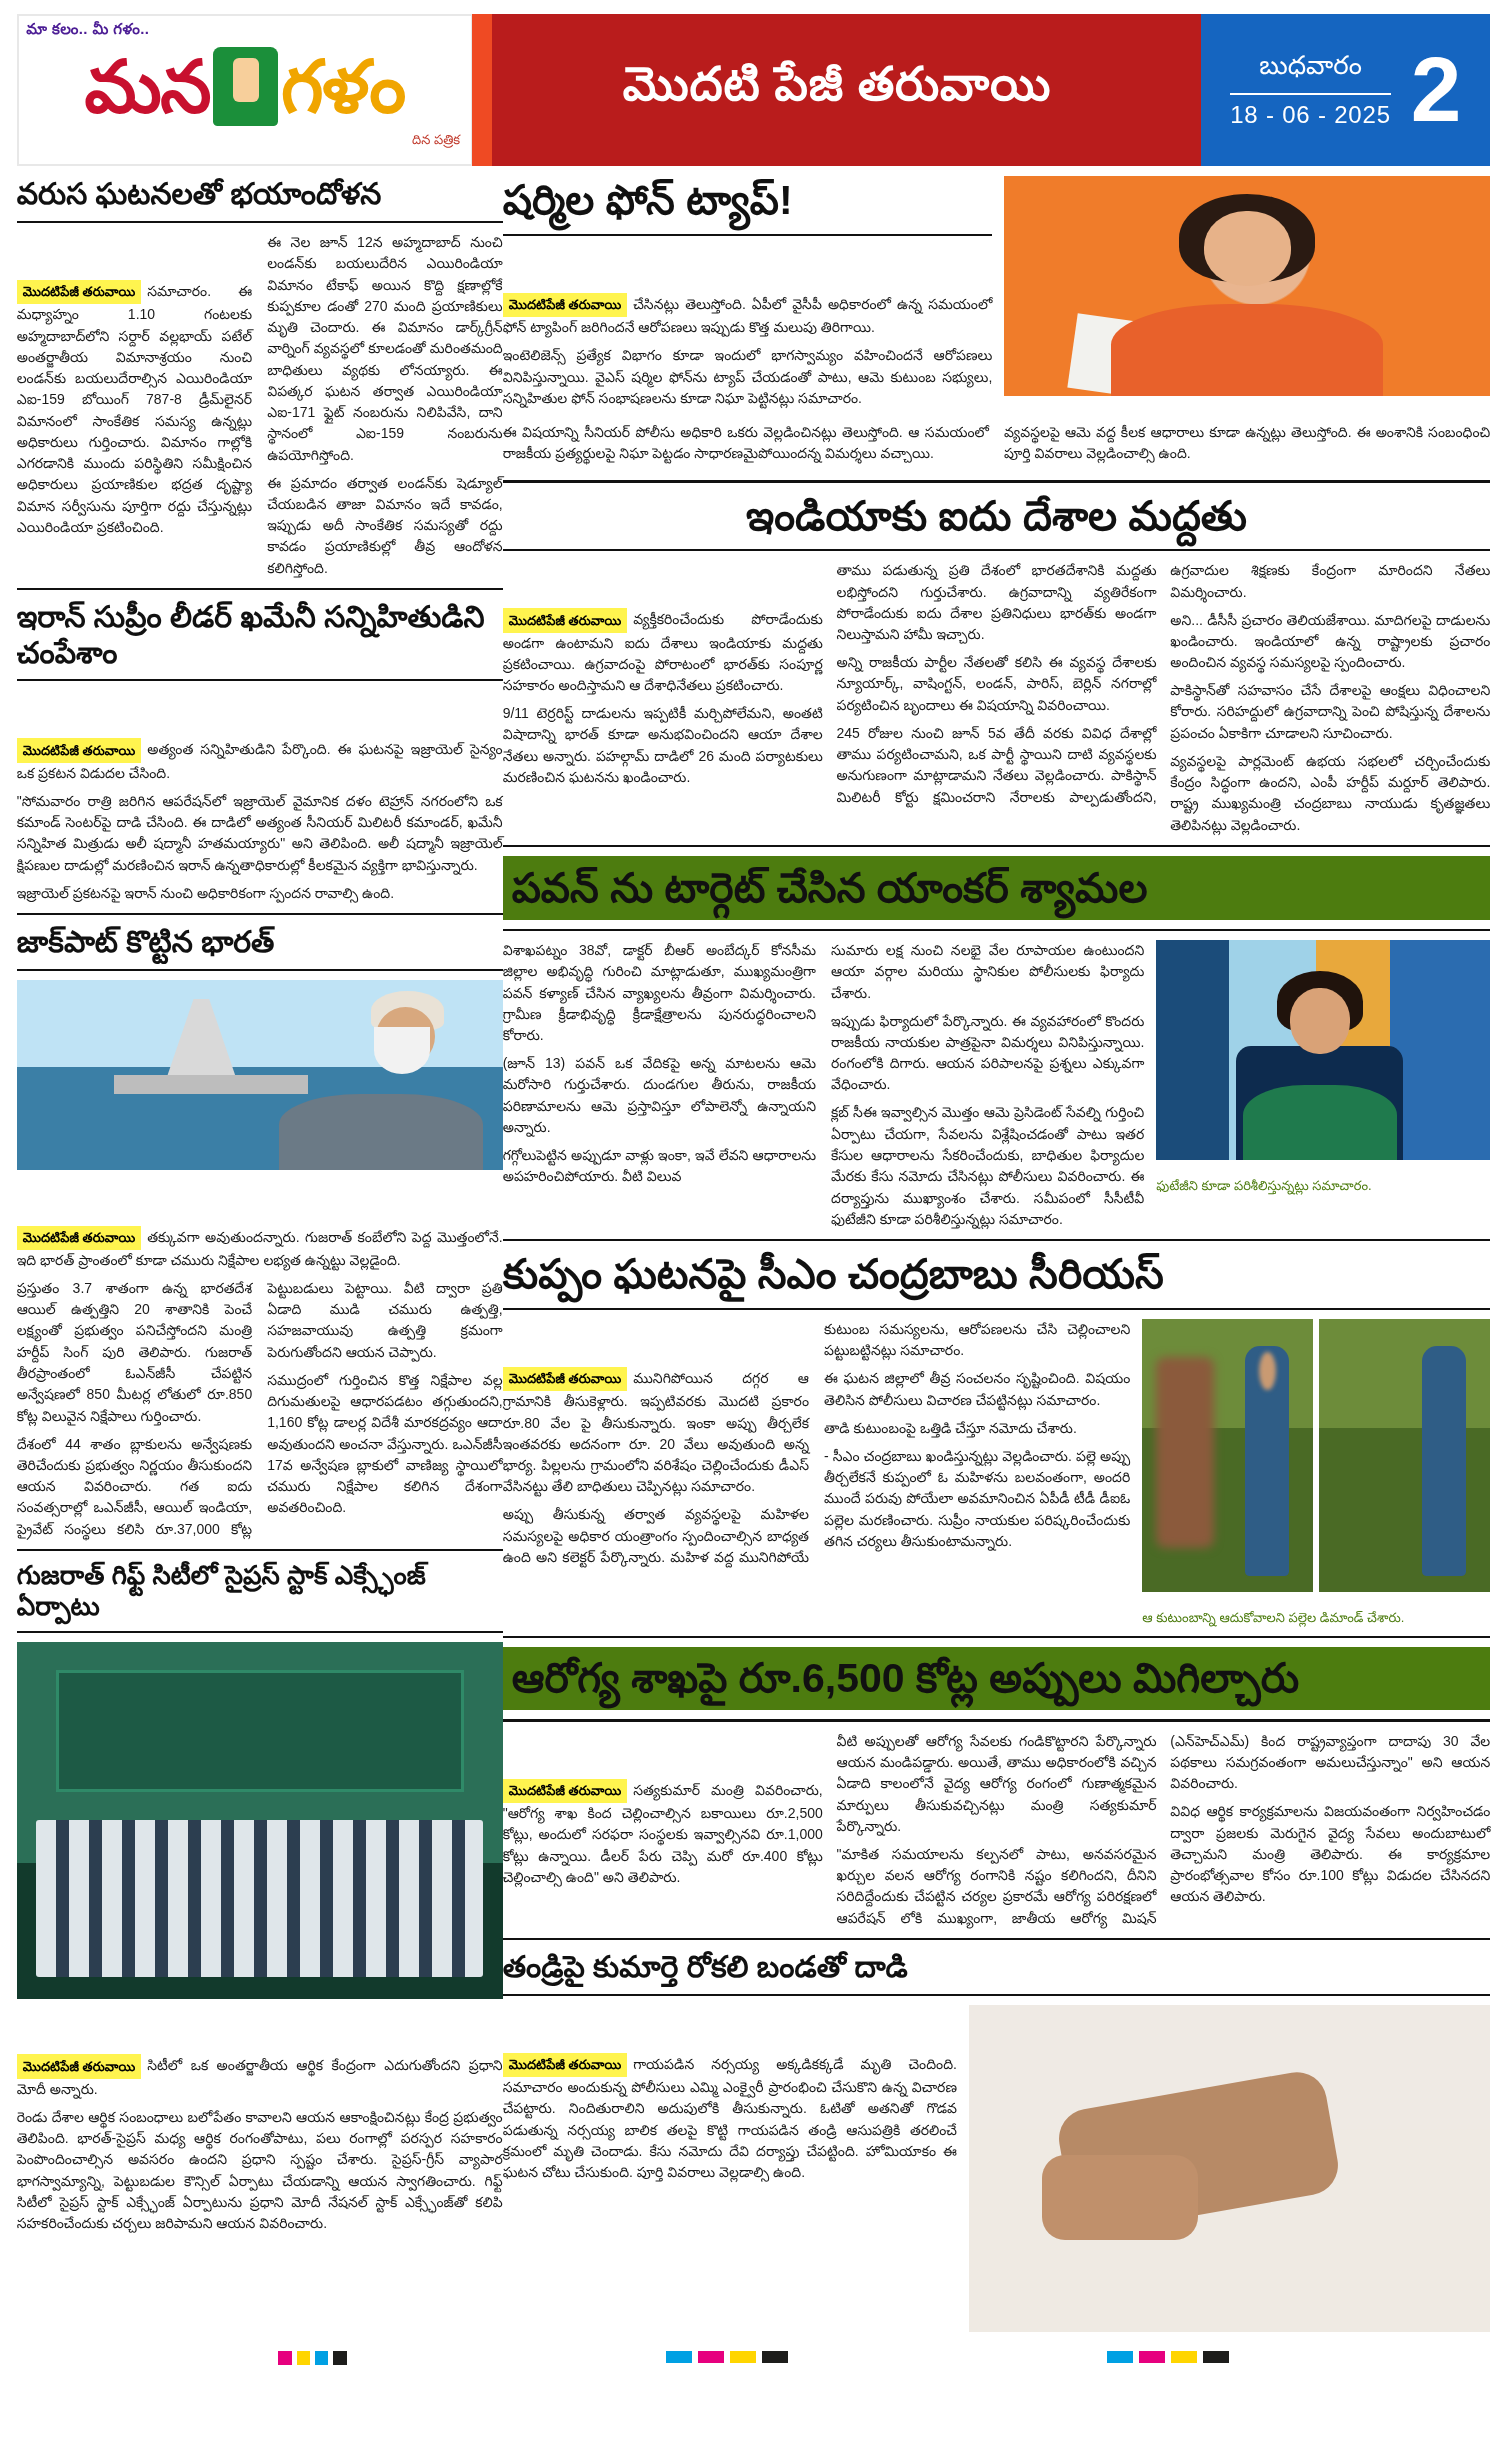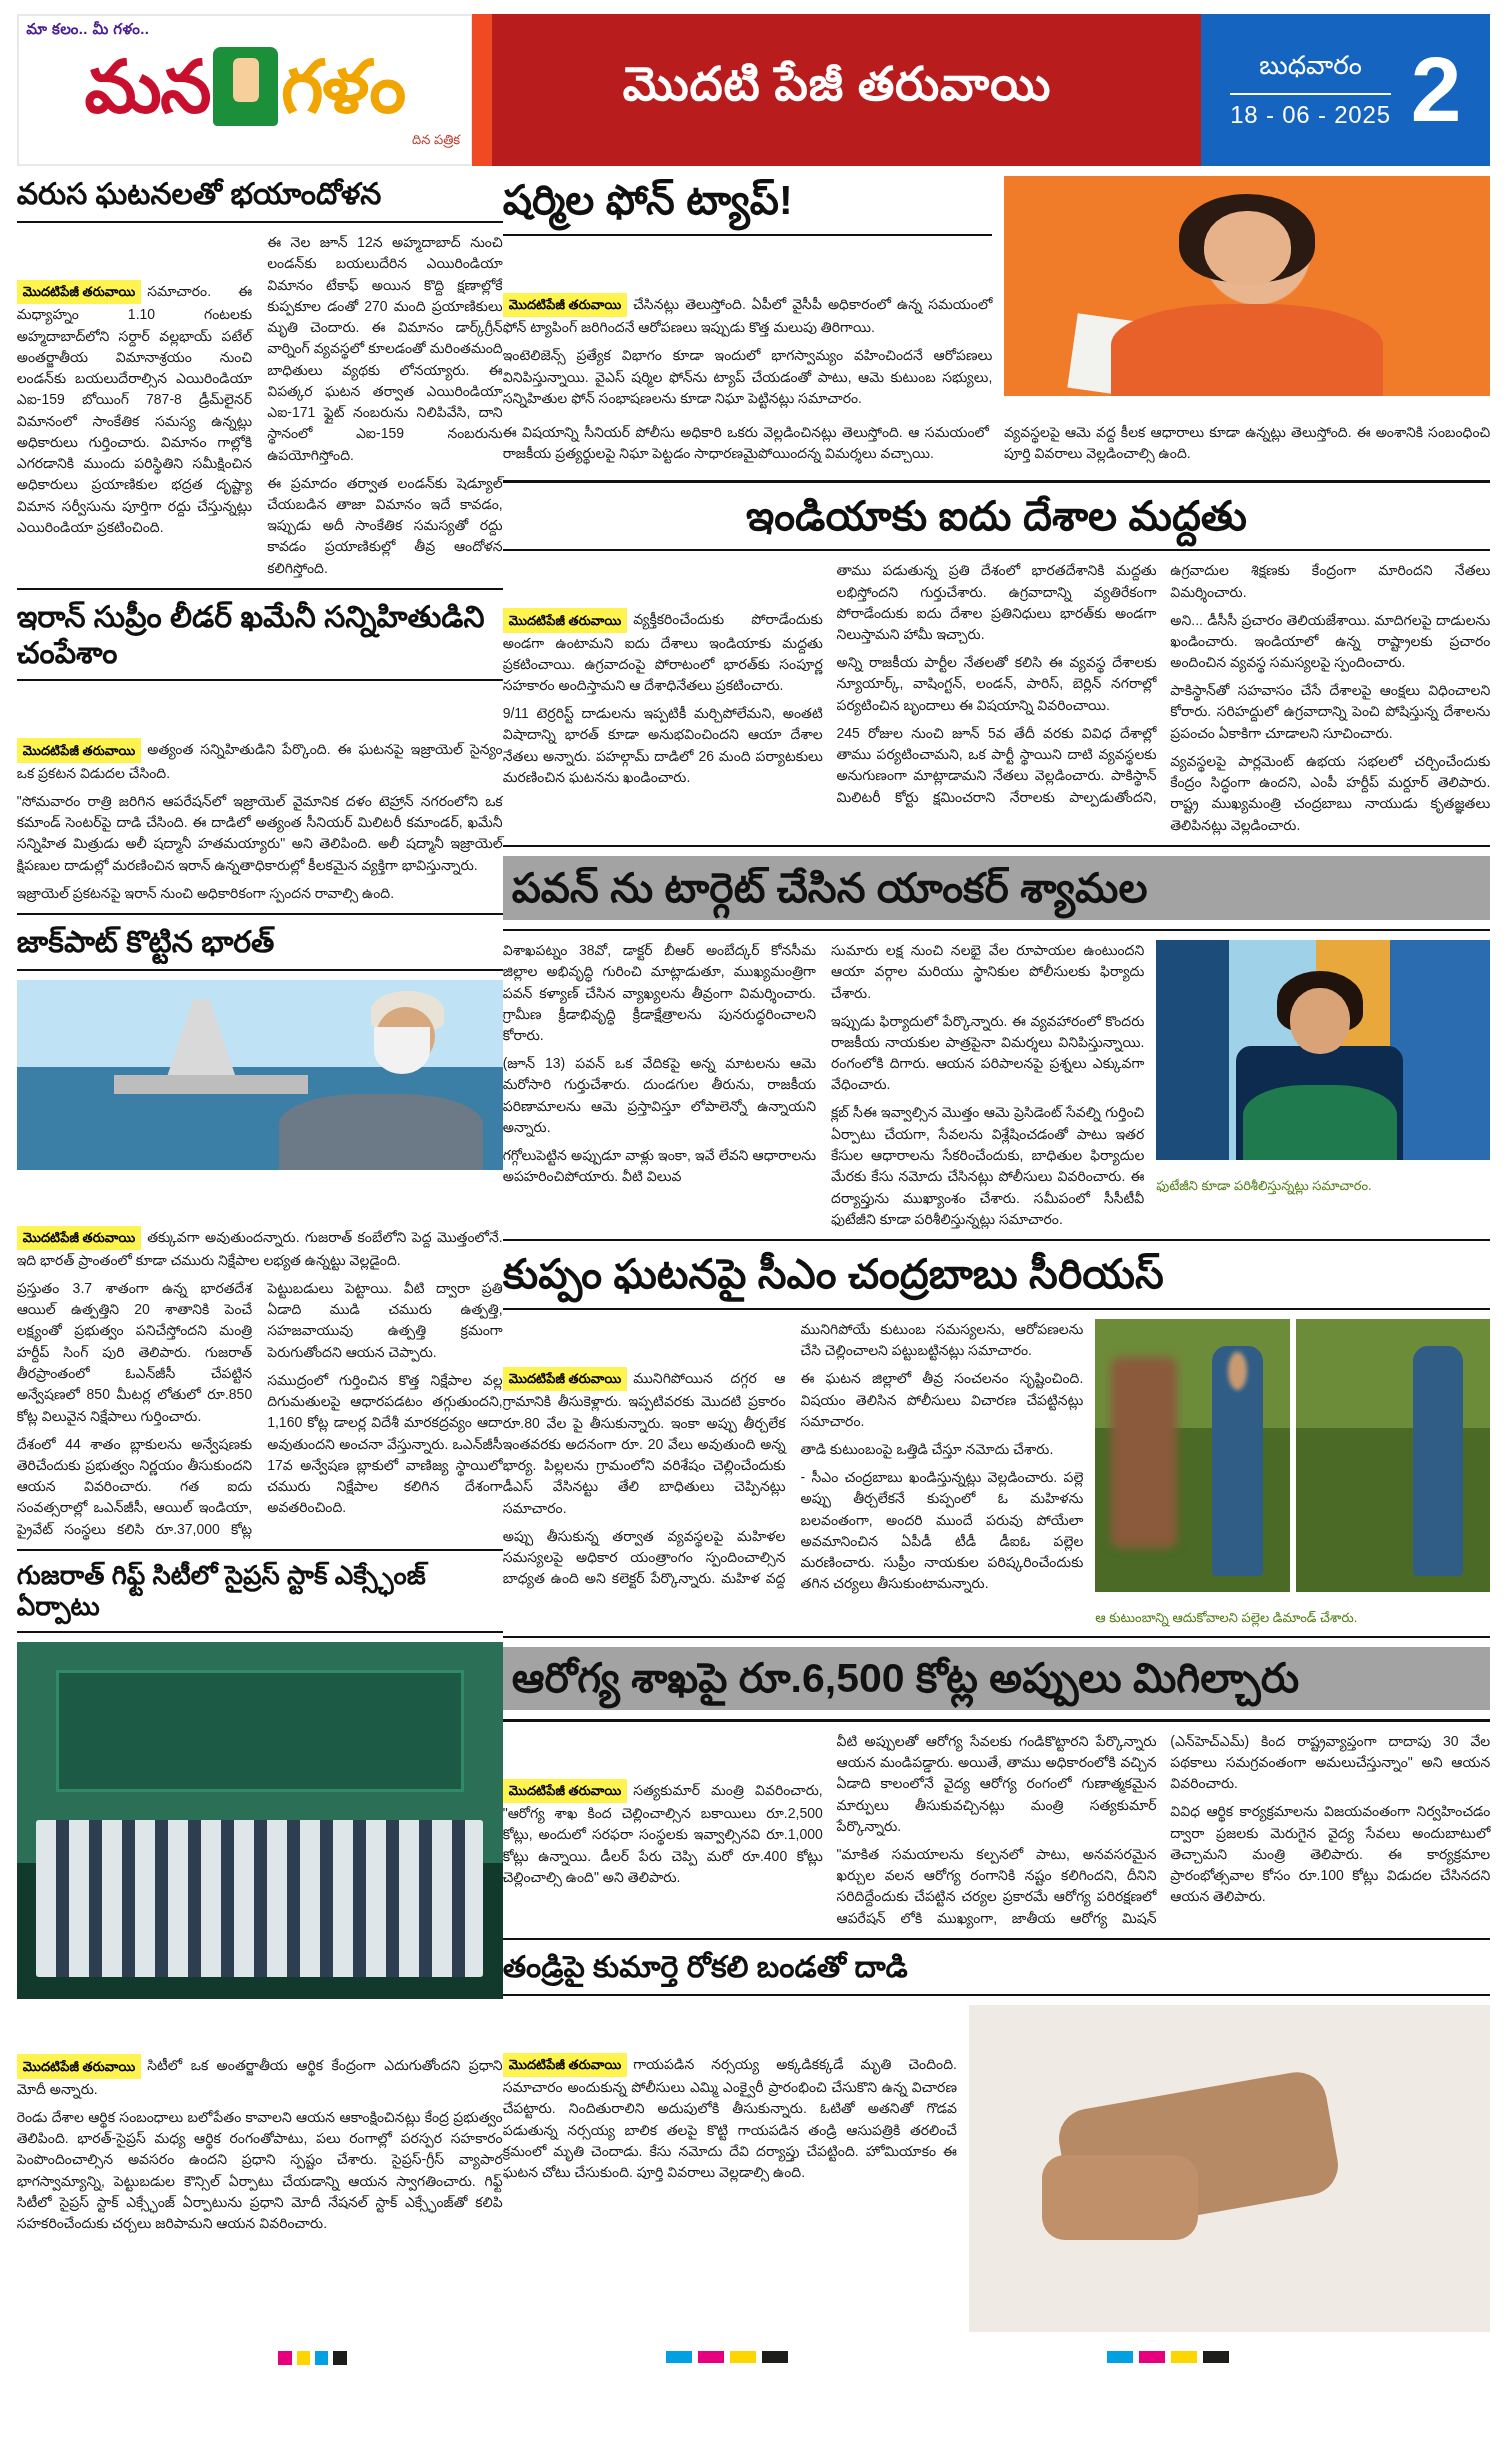--- a/index.html
+++ b/index.html
@@ -40,21 +40,21 @@
   .col-right { flex:1; }
 
   .hr { height: 2.3px; background:#111; margin: 9px 0; }
 
   
   h1.head { margin:0; font-weight:bold; color:#111; line-height: 1.18; }
   .h-lg { font-size: 41px; }
   .h-md { font-size: 30px; }
   .h-sm { font-size: 26px; }
 
-  .headline-band { background:#a3a3a3; padding: 7.6px 9px; }
+  .headline-band { background:#4d7c0f; padding: 7.6px 9px; }
 
   .tag { display:inline-block; background:#fff44f; color:#000; font-size: 13px; font-weight:bold; padding: 2.3px 6px; margin-right: 6px; margin-top: 48px; }
 
   .body-text { font-size: 14px; line-height: 1.52; text-align: justify; color:#1a1a1a; }
   .body-text p { margin: 0 0 6.8px 0; }
   .two-col { column-count: 2; column-gap: 15px; }
   .three-col { column-count: 3; column-gap: 13.7px; }
 
   .block { margin-bottom: 7.6px; }
 
@@ -287,21 +287,21 @@
         <div style="display:flex; gap:12px;">
           <div style="flex:1;">
             <div class="body-text two-col">
               <p><span class="tag">మొదటిపేజీ తరువాయి</span><span>మునిగిపోయిన దగ్గర ఆ గ్రామానికి తీసుకెళ్లారు. ఇప్పటివరకు మొదటి ప్రకారం రూ.80 వేల పై తీసుకున్నారు. ఇంకా అప్పు తీర్చలేక ఇంతవరకు అదనంగా రూ. 20 వేలు అవుతుంది అన్న భార్య. పిల్లలను గ్రామంలోని వరిశేషం చెల్లించేందుకు డీఎస్ వేసినట్టు తేలి బాధితులు చెప్పినట్లు సమాచారం.</span></p>
               <p>అప్పు తీసుకున్న తర్వాత వ్యవస్థలపై మహిళల సమస్యలపై అధికార యంత్రాంగం స్పందించాల్సిన బాధ్యత ఉంది అని కలెక్టర్ పేర్కొన్నారు. మహిళ వద్ద మునిగిపోయే కుటుంబ సమస్యలను, ఆరోపణలను చేసి చెల్లించాలని పట్టుబట్టినట్లు సమాచారం.</p>
               <p>ఈ ఘటన జిల్లాలో తీవ్ర సంచలనం సృష్టించింది. విషయం తెలిసిన పోలీసులు విచారణ చేపట్టినట్లు సమాచారం.</p>
               <p>తాడి కుటుంబంపై ఒత్తిడి చేస్తూ నమోదు చేశారు.</p>
               <p>- సీఎం చంద్రబాబు ఖండిస్తున్నట్లు వెల్లడించారు. పల్లె అప్పు తీర్చలేకనే కుప్పంలో ఓ మహిళను బలవంతంగా, అందరి ముందే పరువు పోయేలా అవమానించిన ఏపీడీ టీడీ డీఐఓ పల్లెల మరణించారు. సుప్రీం నాయకుల పరిష్కరించేందుకు తగిన చర్యలు తీసుకుంటామన్నారు.</p>
             </div>
           </div>
-          <div style="width:395px;">
+          <div style="width:348px;">
             <div class="kup-photos">
               <div class="ph ph-village">
                 <span class="blur"></span>
                 <span class="person"></span>
                 <span class="pface"></span>
               </div>
               <div class="ph ph-village">
                 <span class="person"></span>
               </div>
             </div>

